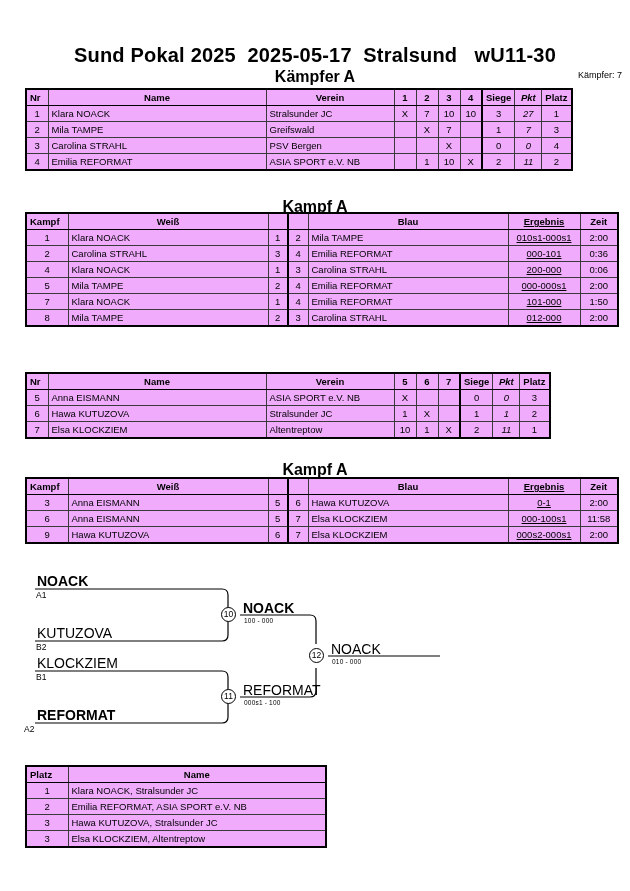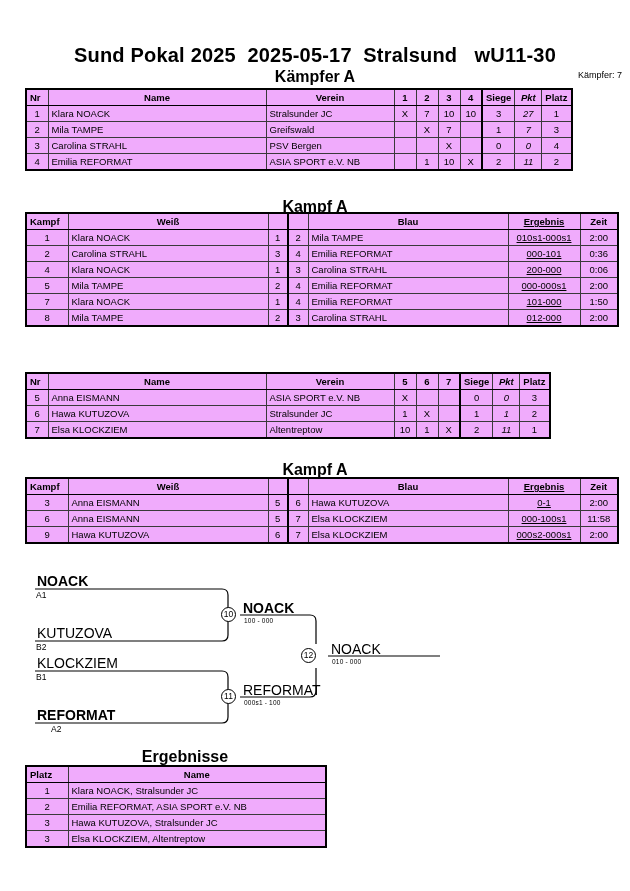--- a/index.html
+++ b/index.html
@@ -384,36 +384,35 @@
     <div class="bk-name bold" style="left:37px; top:13px;">NOACK</div>
     <div class="bk-seed" style="left:36px; top:30px;">A1</div>
 
     <div class="bk-name" style="left:37px; top:65px;">KUTUZOVA</div>
     <div class="bk-seed" style="left:36px; top:82px;">B2</div>
 
     <div class="bk-name" style="left:37px; top:95px;">KLOCKZIEM</div>
     <div class="bk-seed" style="left:36px; top:112px;text-align:center;">B1</div>
 
     <div class="bk-name bold" style="left:37px; top:147px;">REFORMAT</div>
-    <div class="bk-seed" style="left:51px; top:164px;">A2</div>
+    <div class="bk-seed" style="left:24px; top:164px;">A2</div>
 
     <div class="bk-num" style="left:221px; top:47px;">10</div>
     <div class="bk-name bold" style="left:243px; top:40px;">NOACK</div>
     <div class="bk-score" style="left:244px; top:57px;">100 - 000</div>
 
     <div class="bk-num" style="left:221px; top:129px;">11</div>
     <div class="bk-name" style="left:243px; top:122px;">REFORMAT</div>
     <div class="bk-score" style="left:244px; top:139px;">000s1 - 100</div>
 
-    <div class="bk-num" style="left:301px; top:88px;">12</div>
+    <div class="bk-num" style="left:309px; top:88px;">12</div>
     <div class="bk-name" style="left:331px; top:81px;">NOACK</div>
     <div class="bk-score" style="left:332px; top:98px;">010 - 000</div>
   </div>
 
-  <div class="section-title" style="top:748px; width:320px; left:25px;">Ergebnisse</div>
   <table class="grid results" id="tbl-results" style="left:25px; top:765px;">
     <thead>
       <tr>
         <th class="col-platz l">Platz</th>
         <th class="col-rname c">Name</th>
       </tr>
     </thead>
     <tbody>
         <tr>
           <td class="col-platz c">1</td>

